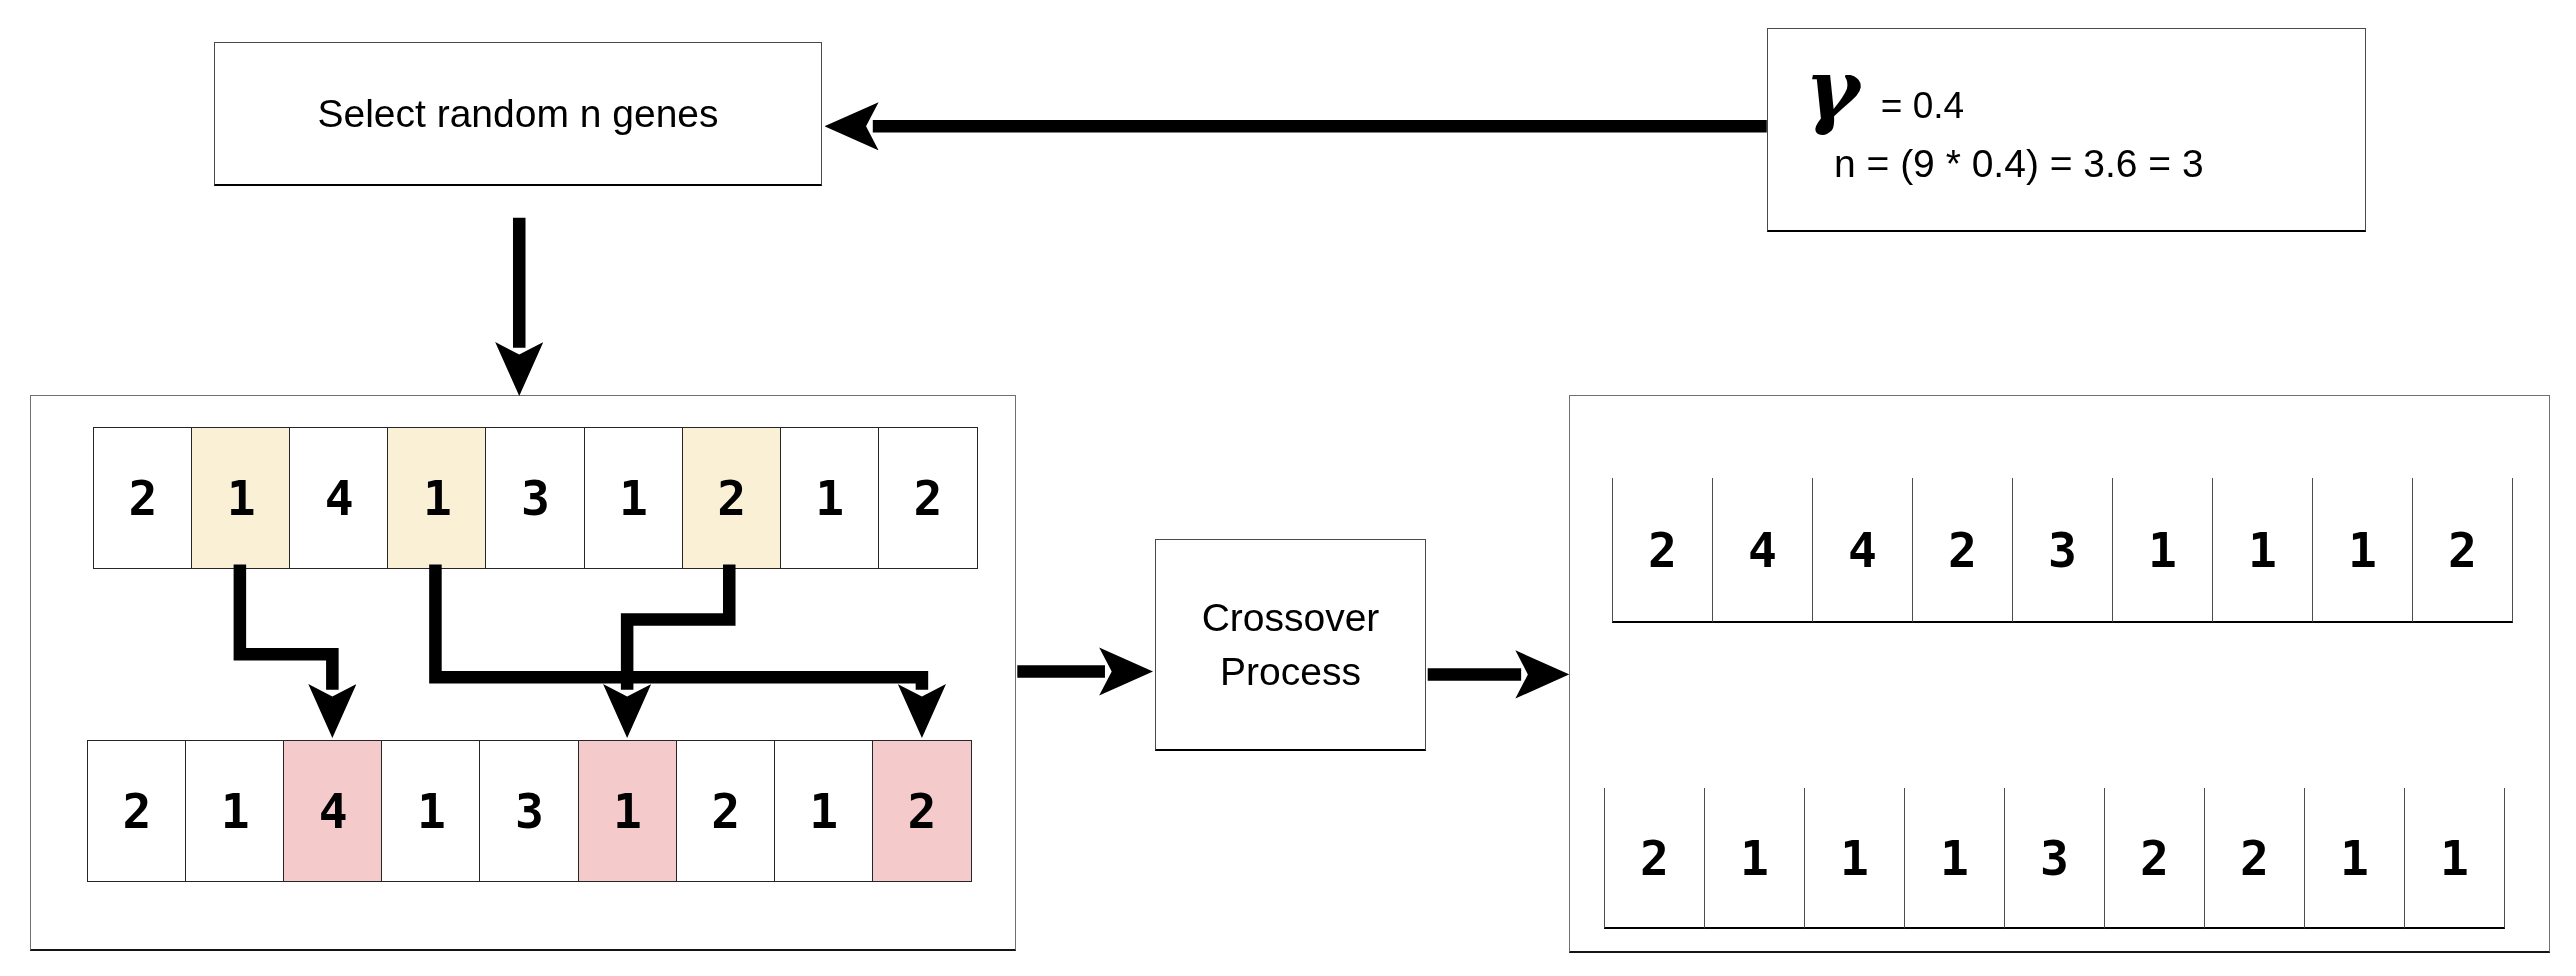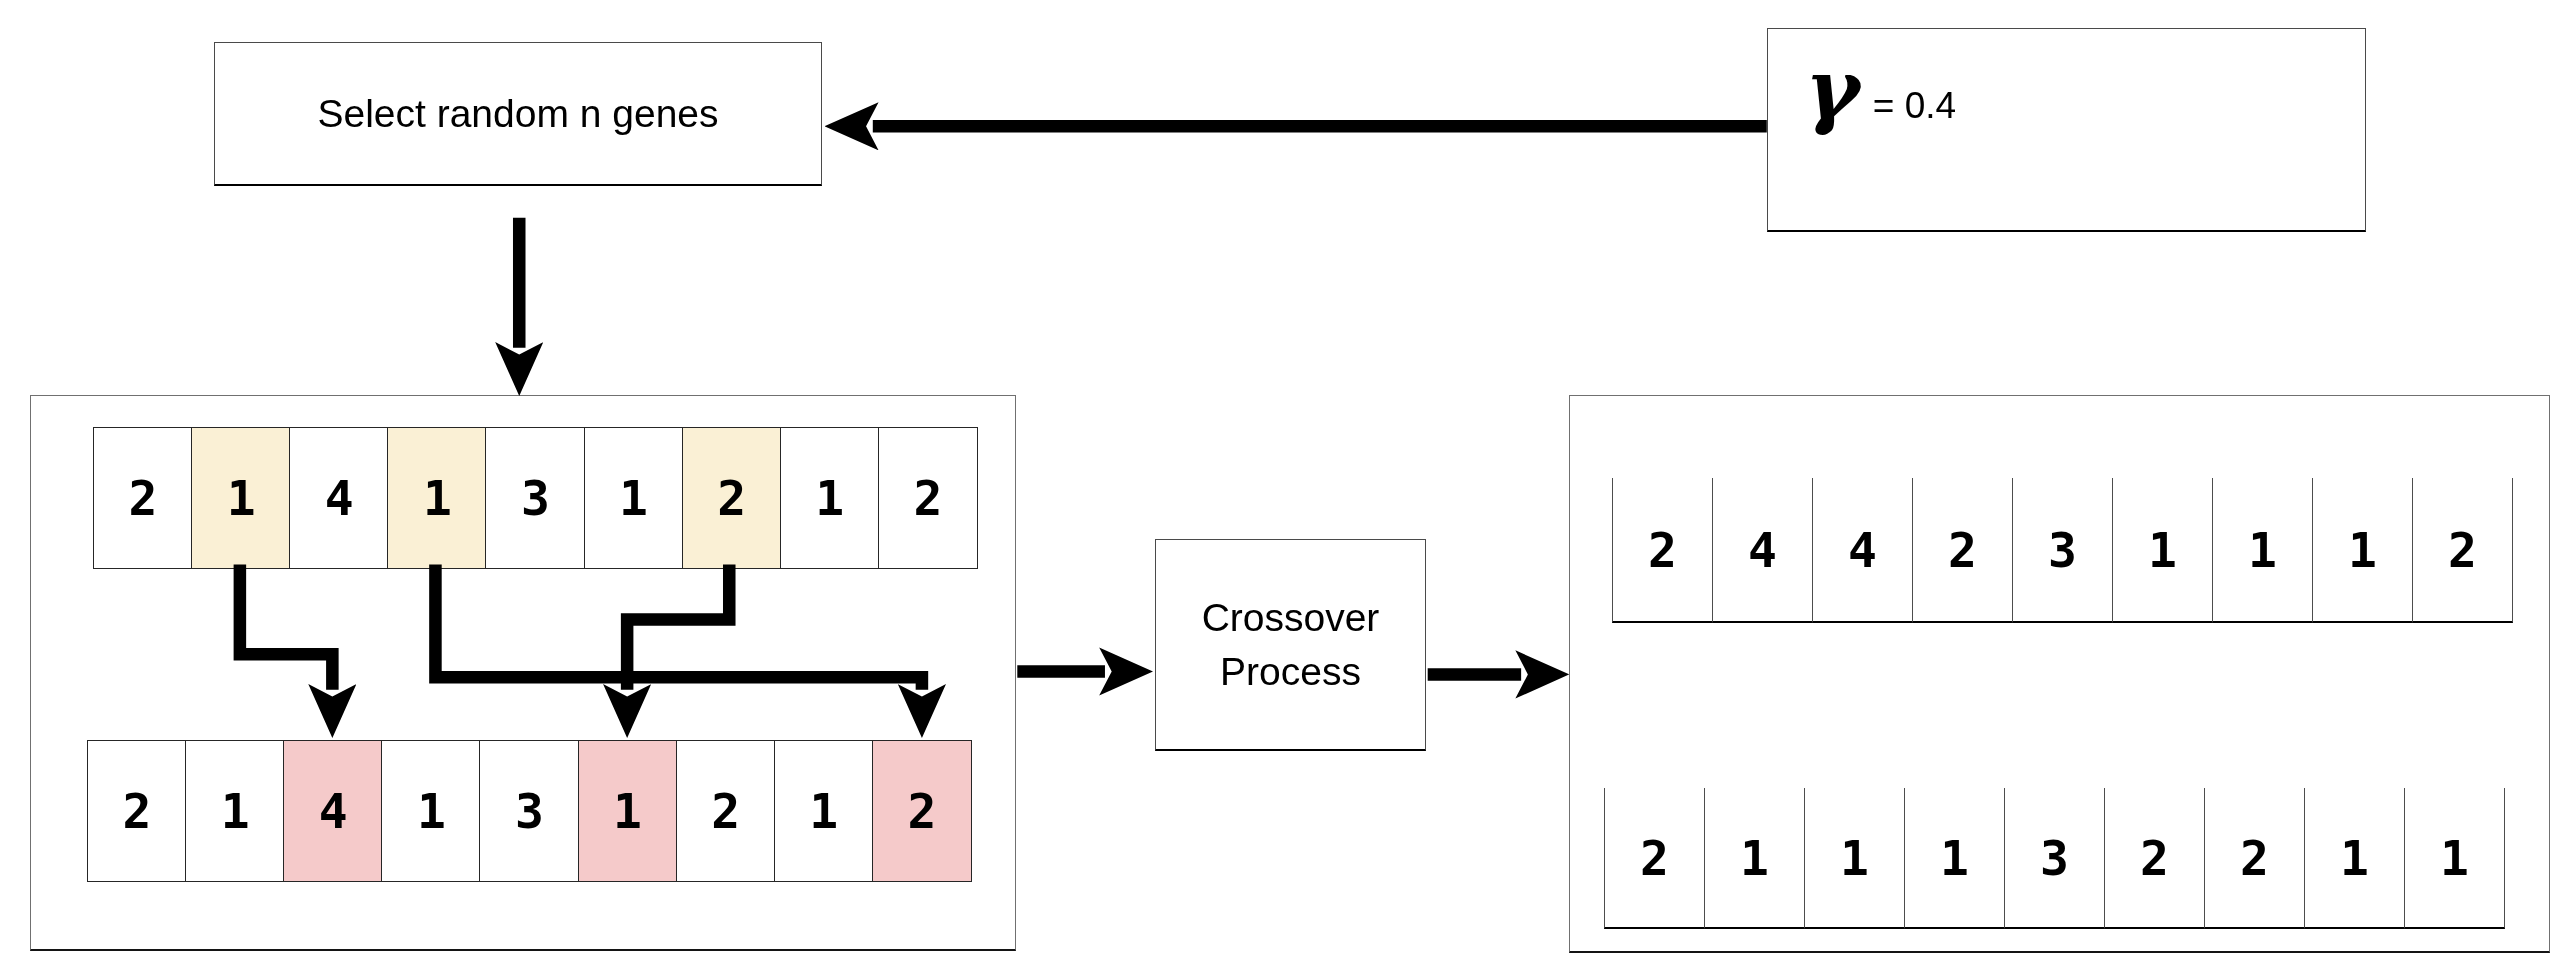--- a/index.html
+++ b/index.html
@@ -13,21 +13,21 @@
   .fbox .lbl{font-size:39px;line-height:54px;}
 
   
   .bigbox{border:1.9px solid #707070;border-bottom:2.9px solid #141414;background:#fff;}
 
   
   #box-params{display:block;padding:9.6px 0 0 37px;text-align:left;}
   .gamma-line{display:flex;align-items:baseline;}
   .gamma-sym{font-family:"DejaVu Serif",serif;font-style:italic;font-weight:bold;
              font-size:83px;line-height:100px;}
-  .gamma-eq{font-size:37px;margin-left:13px;text-align:right;}
+  .gamma-eq{font-size:37px;margin-left:21px;text-align:right;}
   .n-line{font-size:39px;margin:3.9px 0 0 29px;}
 
   
   .gene-row{display:flex;}
   .gene-cell{flex:0 0 auto;display:flex;align-items:center;justify-content:center;
              font-family:"DejaVu Sans Mono","Liberation Mono",monospace;
              font-weight:bold;font-size:48px;background:#fff;}
   
   .row-boxed .gene-cell{width:98px;height:100%;border:1.9px solid #262626;margin-left:-1.9px;}
   .row-boxed .gene-cell:first-child{margin-left:0;}
@@ -43,20 +43,21 @@
 
 <div class="abs fbox" style="left:214px;top:42px;width:608px;height:144px;">
   <span class="lbl">Select random n genes</span>
 </div>
 
 <div class="abs fbox" id="box-params" style="left:1767px;top:28px;width:599px;height:204px;">
   <div class="gamma-line">
     <span class="gamma-sym">γ</span>
     <span class="gamma-eq">= 0.4</span>
   </div>
+  <div class="n-line">n = (9 * 0.4) = 3.6 = 3</div>
 </div>
 
 <div class="abs fbox" style="left:1155px;top:539px;width:271px;height:212px;padding:0 25px;">
   <span class="lbl">Crossover Process</span>
 </div>
 
 <div class="abs bigbox" style="left:30px;top:395px;width:986px;height:556px;"></div>
 
 <div class="abs bigbox" style="left:1569px;top:395px;width:981px;height:558px;"></div>
 

